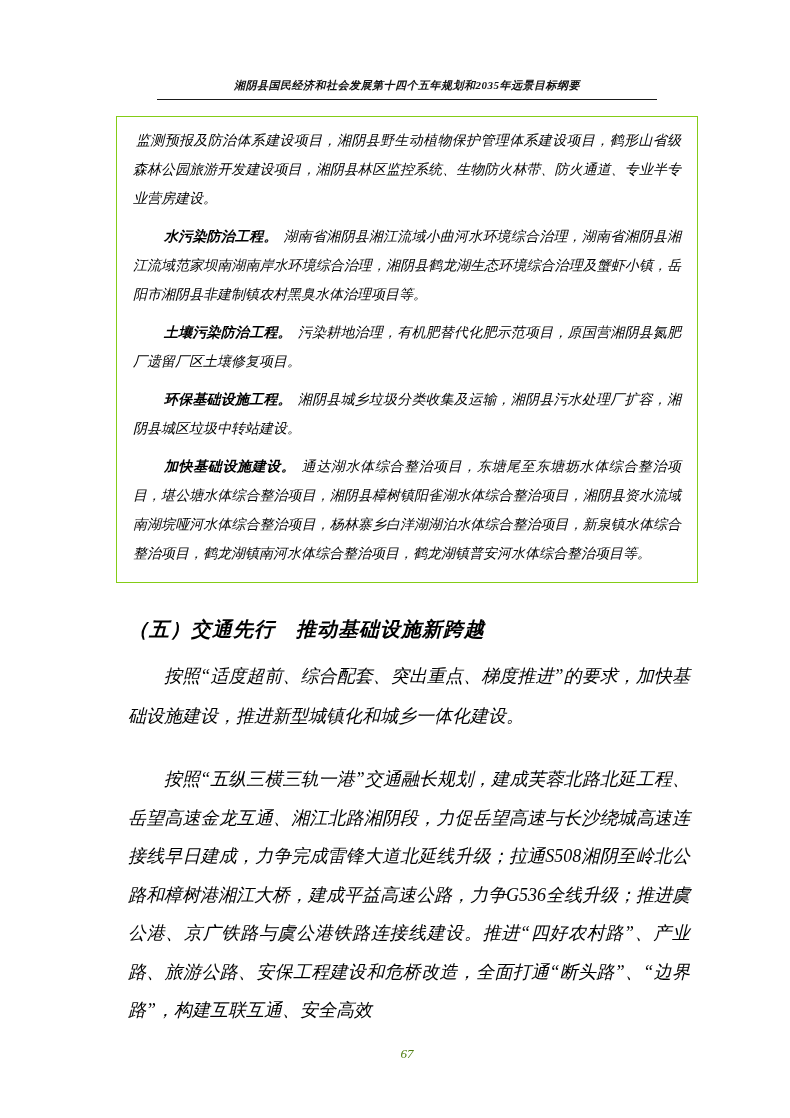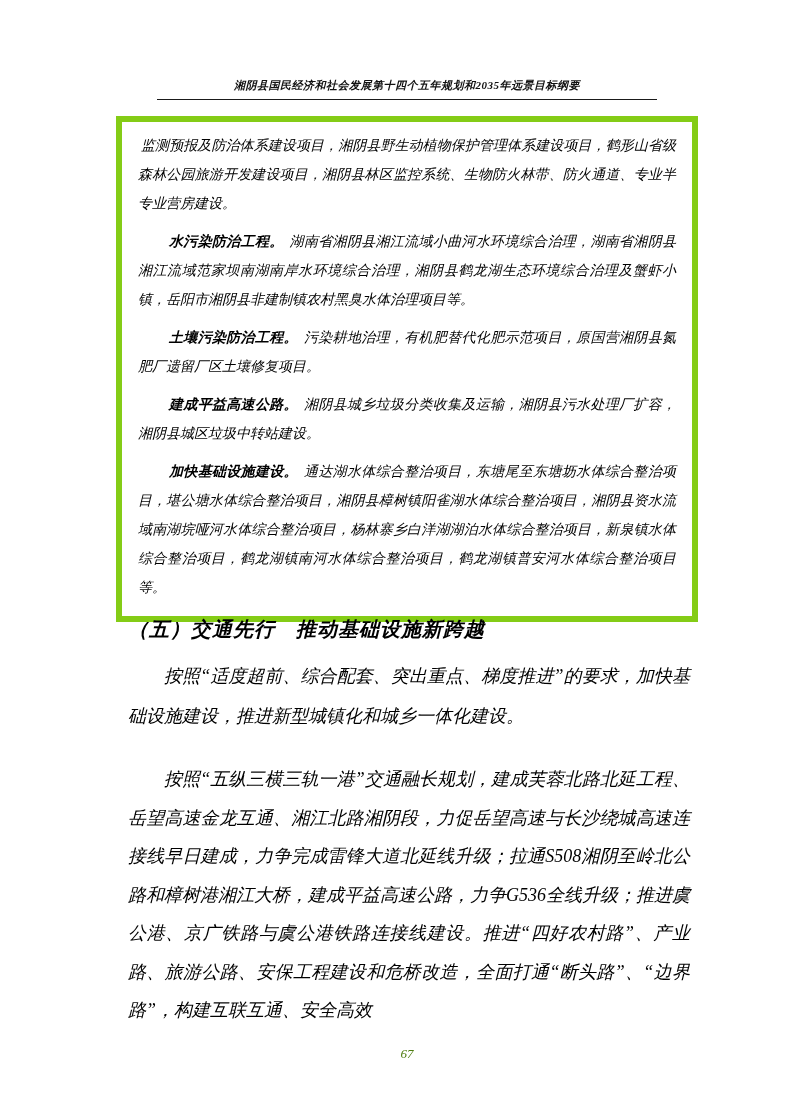--- a/index.html
+++ b/index.html
@@ -38,21 +38,21 @@
     height: 0;
     border-top: 1.5px solid #1a1a1a;
   }
 
   
   .content-box {
     position: absolute;
     left: 104px;
     top: 104px;
     width: 582px;
-    border: 6px solid #84cc16;
+    border: 1px solid #84cc16;
     padding: 9px 13px 11px 13px;
     font-size: 14px;
     line-height: 29px;
     text-align: justify;
     color: #000;
   }
   .content-box p {
     text-indent: 2em;
     margin-top: 9px;
   }
@@ -139,21 +139,21 @@
     <p class="first">
       <span>监测预报及防治体系建设项目，湘阴县野生动植物保护管理体系建设项目，鹤形山省级森林公园旅游开发建设项目，湘阴县林区监控系统、生物防火林带、防火通道、专业半专业营房建设。</span>
     </p>
     <p>
       <span class="bold-lead">水污染防治工程。</span><span>湖南省湘阴县湘江流域小曲河水环境综合治理，湖南省湘阴县湘江流域范家坝南湖南岸水环境综合治理，湘阴县鹤龙湖生态环境综合治理及蟹虾小镇，岳阳市湘阴县非建制镇农村黑臭水体治理项目等。</span>
     </p>
     <p>
       <span class="bold-lead">土壤污染防治工程。</span><span>污染耕地治理，有机肥替代化肥示范项目，原国营湘阴县氮肥厂遗留厂区土壤修复项目。</span>
     </p>
     <p>
-      <span class="bold-lead">建成平益高速公路。</span><span>湘阴县城乡垃圾分类收集及运输，湘阴县污水处理厂扩容，湘阴县城区垃圾中转站建设。</span>
+      <span class="bold-lead">环保基础设施工程。</span><span>湘阴县城乡垃圾分类收集及运输，湘阴县污水处理厂扩容，湘阴县城区垃圾中转站建设。</span>
     </p>
     <p>
       <span class="bold-lead">加快基础设施建设。</span><span>通达湖水体综合整治项目，东塘尾至东塘坜水体综合整治项目，堪公塘水体综合整治项目，湘阴县樟树镇阳雀湖水体综合整治项目，湘阴县资水流域南湖垸哑河水体综合整治项目，杨林寨乡白洋湖湖泊水体综合整治项目，新泉镇水体综合整治项目，鹤龙湖镇南河水体综合整治项目，鹤龙湖镇普安河水体综合整治项目等。</span>
     </p>
   </div>
 
   <div class="section-heading">（五）交通先行　推动基础设施新跨越</div>
 
   <div class="intro-para">按照“适度超前、综合配套、突出重点、梯度推进”的要求，加快基础设施建设，推进新型城镇化和城乡一体化建设。</div>
 

